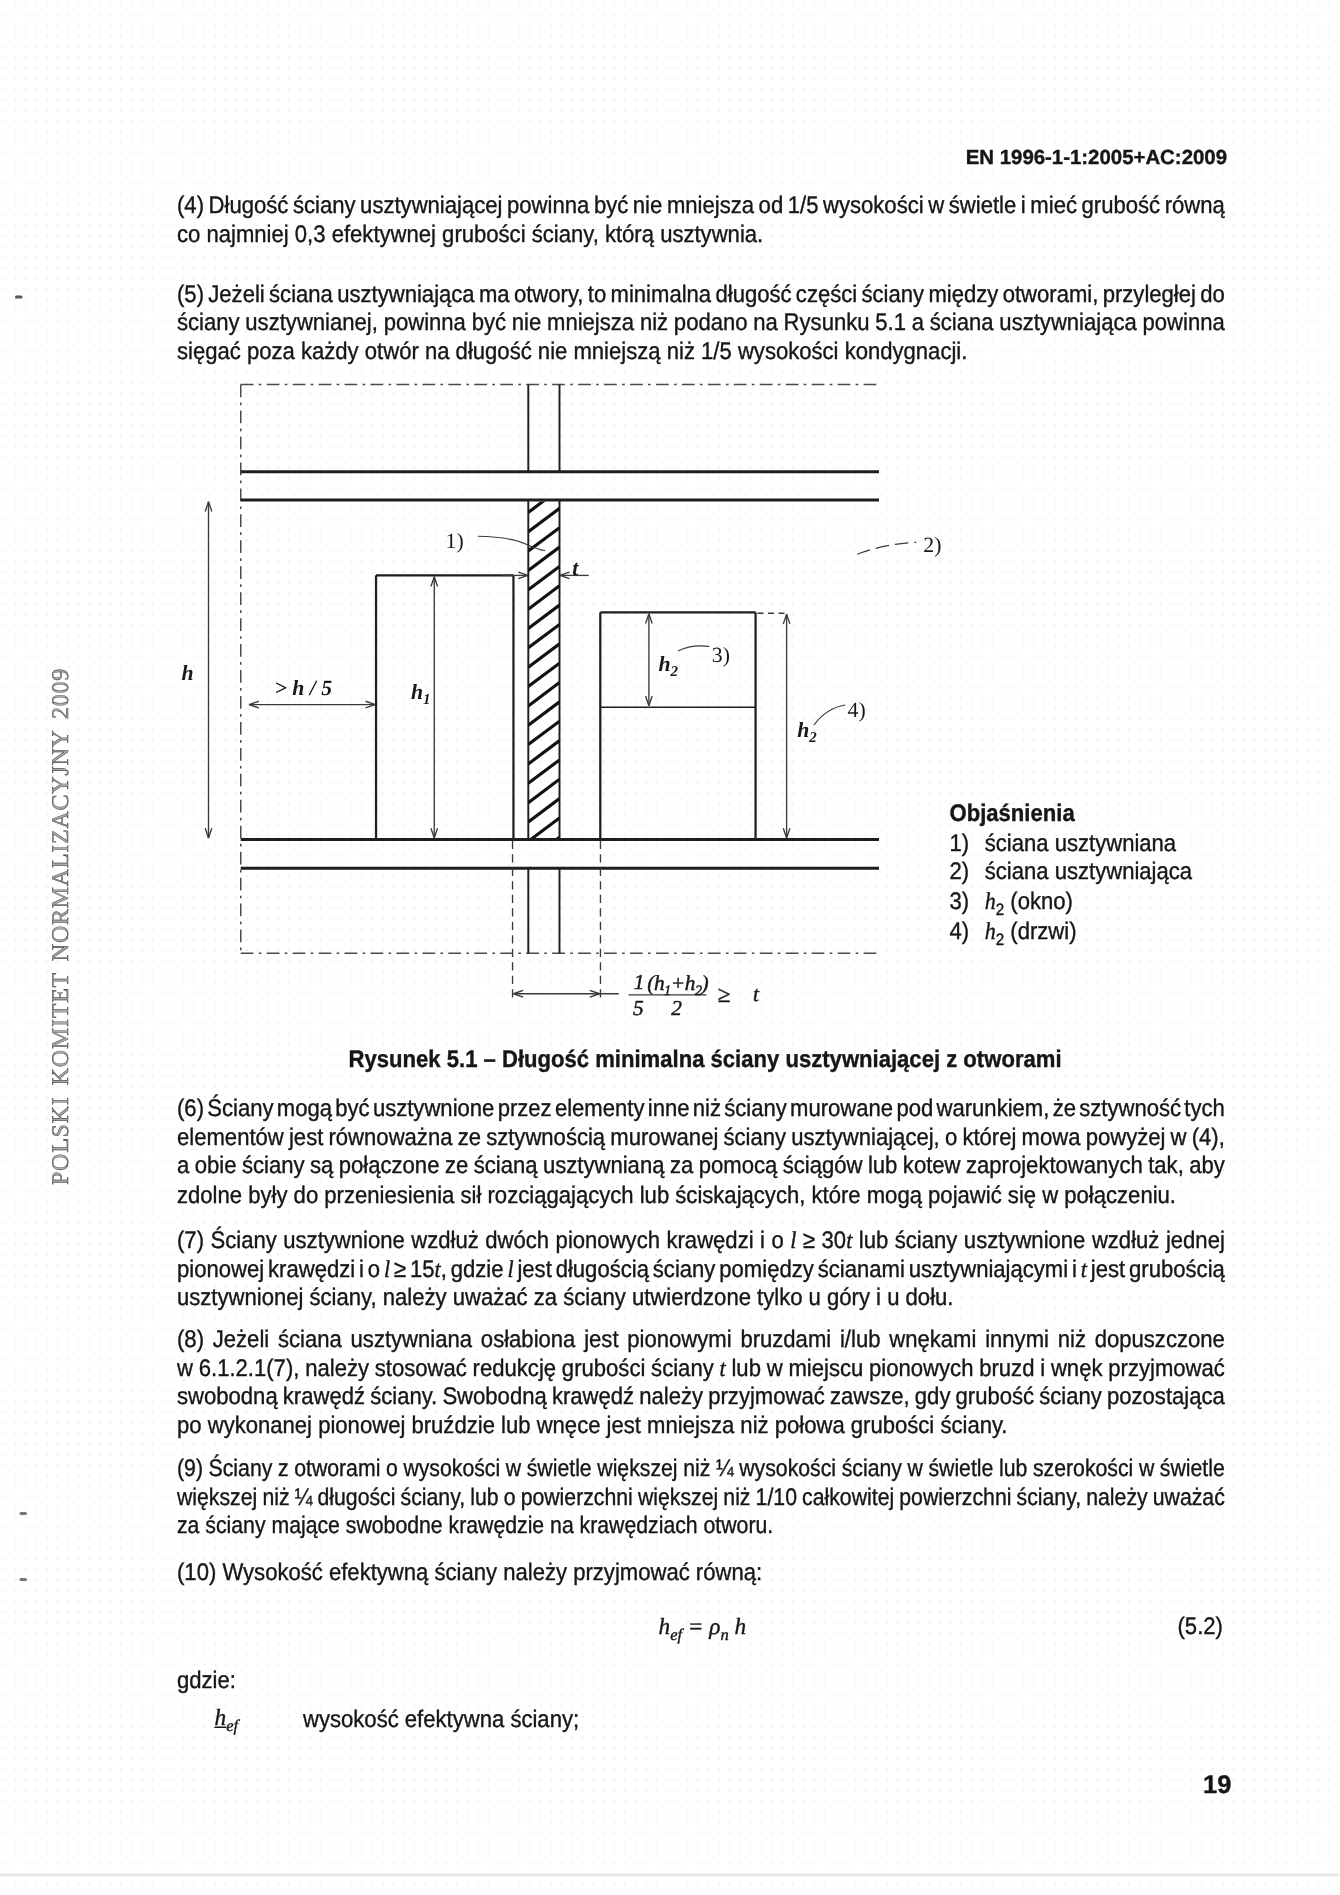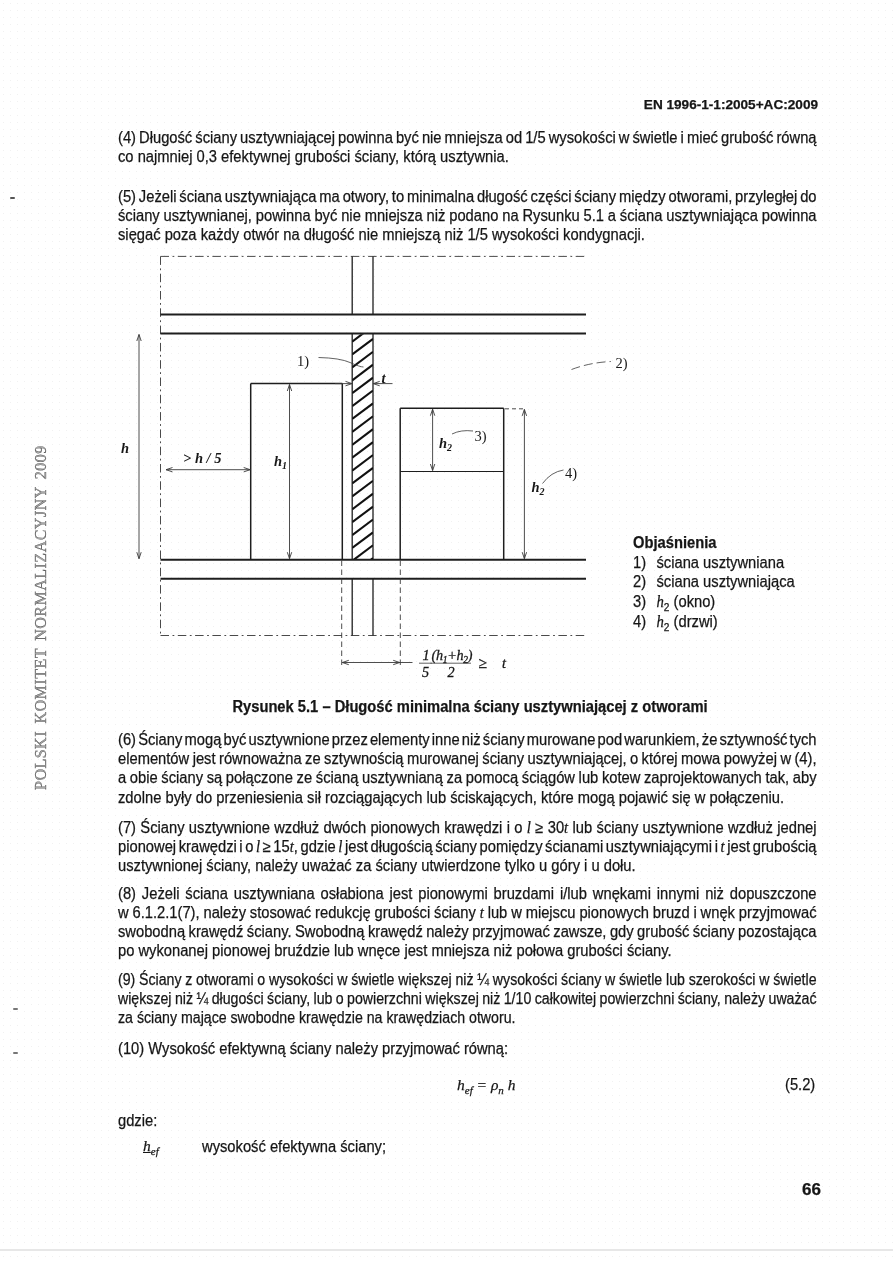--- a/index.html
+++ b/index.html
@@ -50,28 +50,28 @@
 </div>
 
 <div class="par" style="top:969.6px;width:789.3px;transform:scaleX(0.885);">
 <div class="jl">(9) Ściany z otworami o wysokości w świetle większej niż ¼ wysokości ściany w świetle lub szerokości w świetle</div>
 <div class="jl">większej niż ¼ długości ściany, lub o powierzchni większej niż 1/10 całkowitej powierzchni ściany, należy uważać</div>
 <div>za ściany mające swobodne krawędzie na krawędziach otworu.</div>
 </div>
 
 <div class="par" style="top:1038.6px;">(10) Wysokość efektywną ściany należy przyjmować równą:</div>
 
-<div class="si" style="position:absolute;left:457px;top:1075px;font-size:15.5px;text-align:center;"><i>h<sub style="font-size:11px;">ef</sub> = ρ<sub style="font-size:11px;">n</sub> h</i></div>
+<div class="si" style="position:absolute;left:439px;top:1075px;font-size:15.5px;text-align:center;"><i>h<sub style="font-size:11px;">ef</sub> = ρ<sub style="font-size:11px;">n</sub> h</i></div>
 <div style="position:absolute;left:785px;top:1074.5px;width:40px;transform:scaleX(0.92);transform-origin:0 0;">(5.2)</div>
 
 <div class="par" style="top:1110.8px;">gdzie:</div>
 <div class="si" style="position:absolute;left:143px;top:1136px;font-size:15.5px;text-decoration:underline;">h<sub style="font-size:11px;">ef</sub></div>
 <div style="position:absolute;left:202px;top:1136.5px;width:300px;transform:scaleX(0.92);transform-origin:0 0;">wysokość efektywna ściany;</div>
 
-<div class="b" style="position:absolute;left:802px;top:1179.5px;font-size:17px;">66</div>
+<div class="b" style="position:absolute;left:802px;top:1179.5px;font-size:17px;">19</div>
 
 <div style="position:absolute;left:40px;top:620px;width:0;height:0;">
 <div style="position:absolute;left:-170px;top:-9px;width:340px;height:18px;transform:rotate(-90deg);
  font-family:'Liberation Serif',serif;font-size:16px;letter-spacing:0.5px;word-spacing:3px;color:#a8a8a8;
  text-align:center;white-space:nowrap;">POLSKI KOMITET NORMALIZACYJNY 2009</div>
 </div>
 
 <div style="position:absolute;left:10px;top:196.5px;width:5px;height:2px;background:#555;border-radius:1px;"></div>
 <div style="position:absolute;left:13px;top:1008px;width:5px;height:1.6px;background:#777;border-radius:1px;"></div>
 <div style="position:absolute;left:13px;top:1052px;width:5px;height:1.6px;background:#777;border-radius:1px;"></div>

